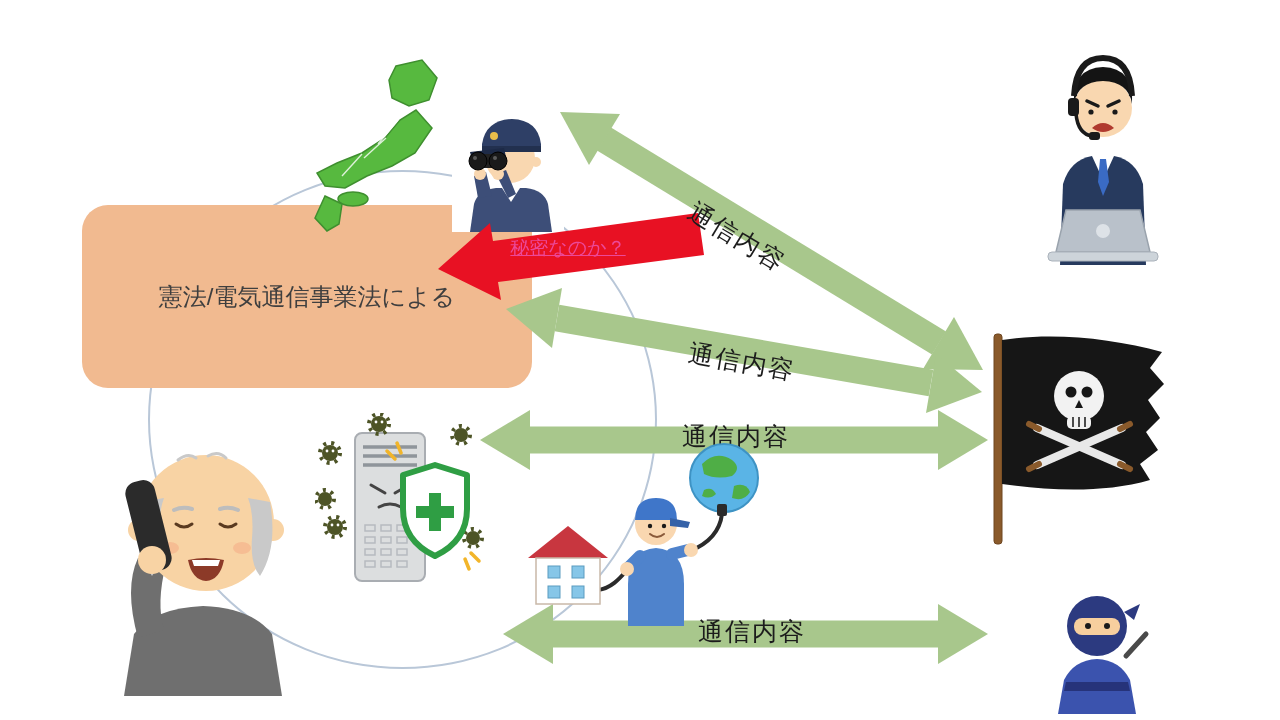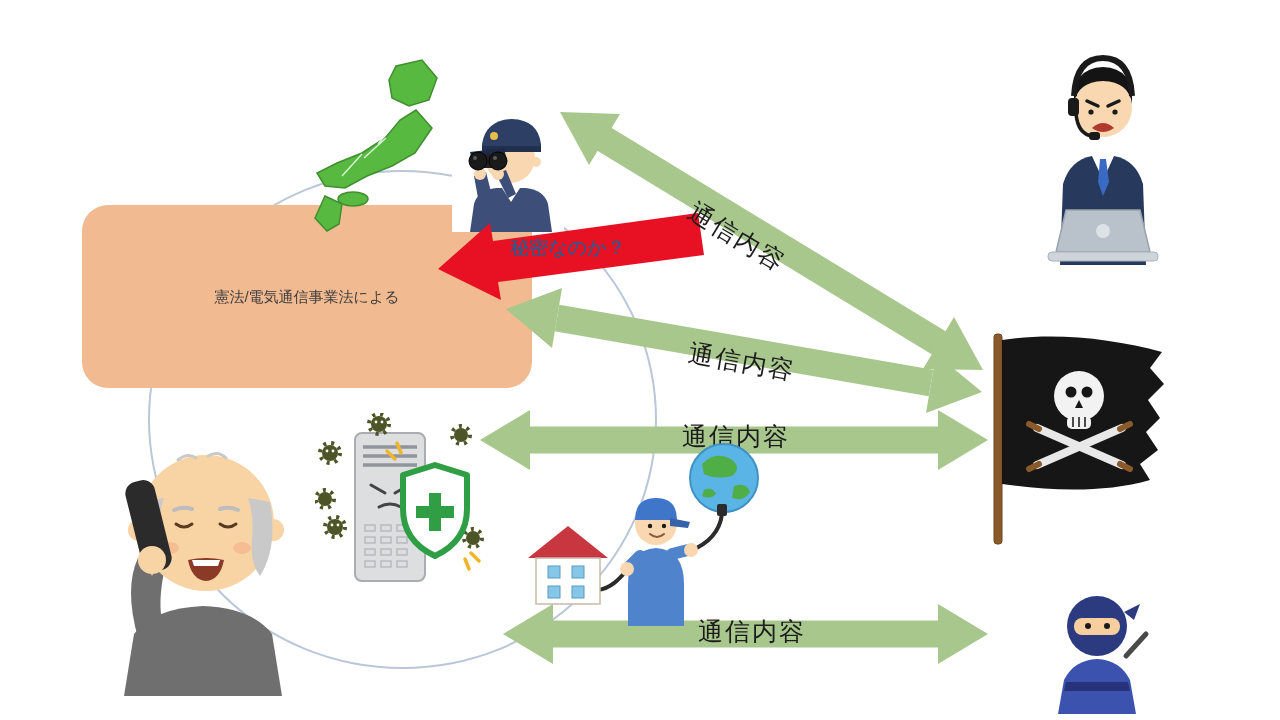--- a/index.html
+++ b/index.html
@@ -3,28 +3,28 @@
 <meta charset="utf-8">
 <style>
   html,body{margin:0;padding:0;background:#fff;}
   #slide{position:relative;width:1280px;height:720px;background:#ffffff;overflow:hidden;
          font-family:"Liberation Sans","DejaVu Sans",sans-serif;}
   .abs{position:absolute;}
   #network-circle{left:148px;top:170px;width:505px;height:495px;border:2px solid #b9c7d8;
                   border-radius:50%;}
   #law-box{left:82px;top:205px;width:450px;height:183px;background:#f1ba90;border-radius:26px;
            display:flex;flex-direction:column;align-items:center;justify-content:center;}
-  #law-box .law-line{font-size:15px;line-height:27px;color:#3f3f3f;text-align:center;}
+  #law-box .law-line{font-size:24px;line-height:27px;color:#3f3f3f;text-align:center;}
   .illu{position:absolute;}
   .whitebg{background:#ffffff;}
   #arrow-layer{left:0;top:0;width:1280px;height:720px;pointer-events:none;}
   .comm-label{position:absolute;transform:translate(-50%,-50%) rotate(var(--r,0deg));
               font-size:25px;color:#1c1c1c;white-space:nowrap;letter-spacing:2px;}
-  #secret-label{position:absolute;transform:translate(-50%,-50%);font-size:19px;color:#0369a1;
-                white-space:nowrap;}
+  #secret-label{position:absolute;transform:translate(-50%,-50%);font-size:19px;color:#ec4899;
+                white-space:nowrap;text-decoration:underline;}
 </style>
 </head>
 <body>
 
 <div id="slide">
 
   <div id="network-circle" class="abs"></div>
 
   <div id="law-box" class="abs">
     <div class="law-line">憲法/電気通信事業法による</div>

